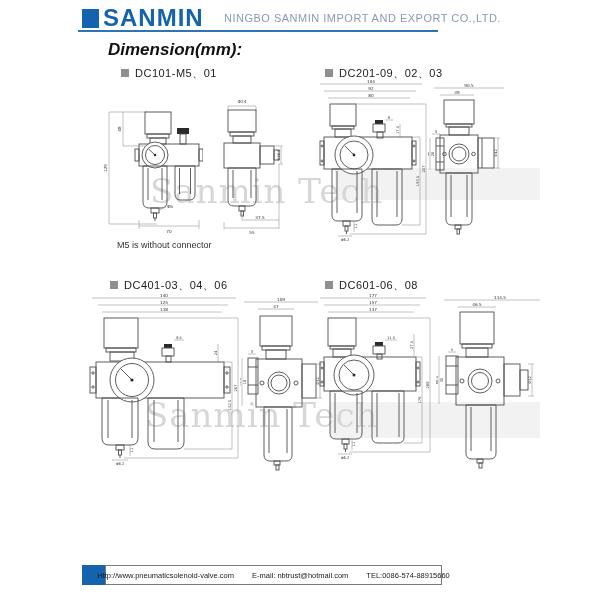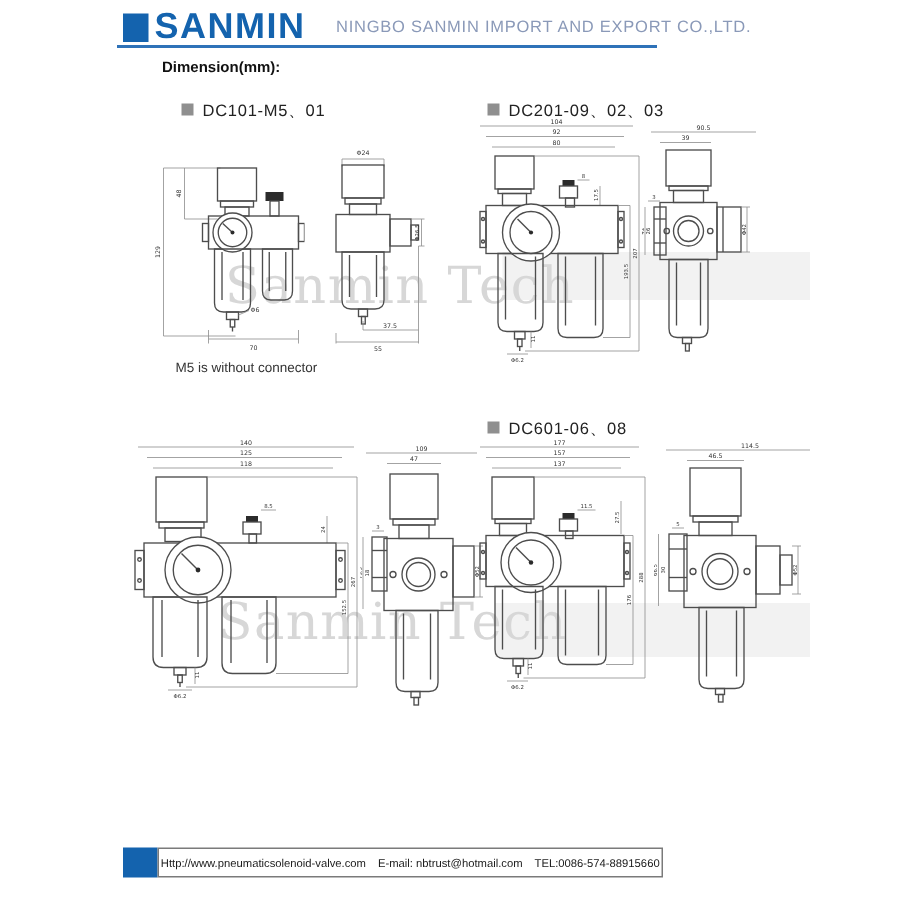--- a/index.html
+++ b/index.html
@@ -3,41 +3,41 @@
 <meta charset="utf-8">
 <style>
   html,body{margin:0;padding:0;background:#fff;}
   #page{position:relative;width:540px;height:600px;background:#fff;overflow:hidden;
         font-family:"Liberation Sans",sans-serif;}
   
   .logo-square{position:absolute;left:82px;top:9px;width:17px;height:19px;background:#1463ae;}
   .logo-text{position:absolute;left:103px;top:4px;font-size:24px;font-weight:bold;color:#1463ae;letter-spacing:1px;}
   .company{position:absolute;left:224px;top:12px;font-size:11px;color:#8a99b8;letter-spacing:.5px;}
   .header-rule{position:absolute;left:78px;top:30px;width:360px;height:2px;background:#2e72b8;}
-  .page-title{position:absolute;left:108px;top:40px;font-size:10px;font-weight:bold;color:#111;}
+  .page-title{position:absolute;left:108px;top:40px;font-size:17px;font-weight:bold;color:#111;font-style:italic;}
   
   .sec{position:absolute;font-size:11px;color:#222;letter-spacing:.5px;z-index:3;}
   .sec .bullet{display:inline-block;width:8px;height:8px;background:#8f8f8f;margin-right:6px;}
   .note{position:absolute;left:117px;top:240px;font-size:9px;color:#333;z-index:3;}
   
   .wmband{position:absolute;background:#f2f2f2;z-index:0;}
   .wm{position:absolute;font-family:"DejaVu Serif",serif;font-size:34px;color:#d7d7d7;
       letter-spacing:1px;white-space:nowrap;z-index:1;line-height:1;}
   
   .drawing{position:absolute;z-index:2;}
   .p{stroke:#4d4d4d;stroke-width:.9;fill:none;}
   .pf{stroke:#4d4d4d;stroke-width:.9;fill:#fff;}
   .d{stroke:#8f8f8f;stroke-width:.55;fill:none;}
   .dark{fill:#2b2b2b;stroke:none;}
   text.t{font-family:"DejaVu Sans",sans-serif;font-size:4.2px;fill:#333;}
   text.ts{font-family:"DejaVu Sans",sans-serif;font-size:3.6px;fill:#333;}
   
   .footer-blue{position:absolute;left:82px;top:565px;width:23px;height:20px;background:#1463ae;}
   .footer-box{position:absolute;left:105px;top:565px;width:337px;height:20px;border:1px solid #7a7a7a;
-              box-sizing:border-box;display:flex;align-items:center;justify-content:center;gap:8px;
+              box-sizing:border-box;display:flex;align-items:center;justify-content:center;gap:18px;
               font-size:7.5px;color:#1a1a1a;white-space:nowrap;z-index:3;}
 </style>
 </head>
 <body>
 
 <div id="page">
 
   <svg width="0" height="0" style="position:absolute">
     <defs>
       <pattern id="kn" width="2.8" height="4" patternUnits="userSpaceOnUse">
@@ -48,20 +48,21 @@
   </svg>
 
   <div class="logo-square"></div>
   <div class="logo-text">SANMIN</div>
   <div class="company">NINGBO SANMIN IMPORT AND EXPORT CO.,LTD.</div>
   <div class="header-rule"></div>
   <div class="page-title">Dimension(mm):</div>
 
   <div class="sec" style="left:121px;top:66px"><span class="bullet"></span><span>DC101-M5、01</span></div>
   <div class="sec" style="left:325px;top:66px"><span class="bullet"></span><span>DC201-09、02、03</span></div>
+  <div class="sec" style="left:110px;top:278px"><span class="bullet"></span><span>DC401-03、04、06</span></div>
   <div class="sec" style="left:325px;top:278px"><span class="bullet"></span><span>DC601-06、08</span></div>
 
   <div class="wmband" style="left:335px;top:168px;width:250px;height:32px"></div>
   <div class="wmband" style="left:330px;top:402px;width:250px;height:36px"></div>
   <div class="wm" style="left:150px;top:174px">Sanmin Tech</div>
   <div class="wm" style="left:145px;top:398px">Sanmin Tech</div>
 
   <svg class="drawing" style="left:103px;top:96px" width="100" height="140" viewBox="0 0 100 140">
     <line class="d" x1="6" y1="16" x2="6" y2="128"></line>
       <line class="d" x1="6" y1="16" x2="44" y2="16"></line>

